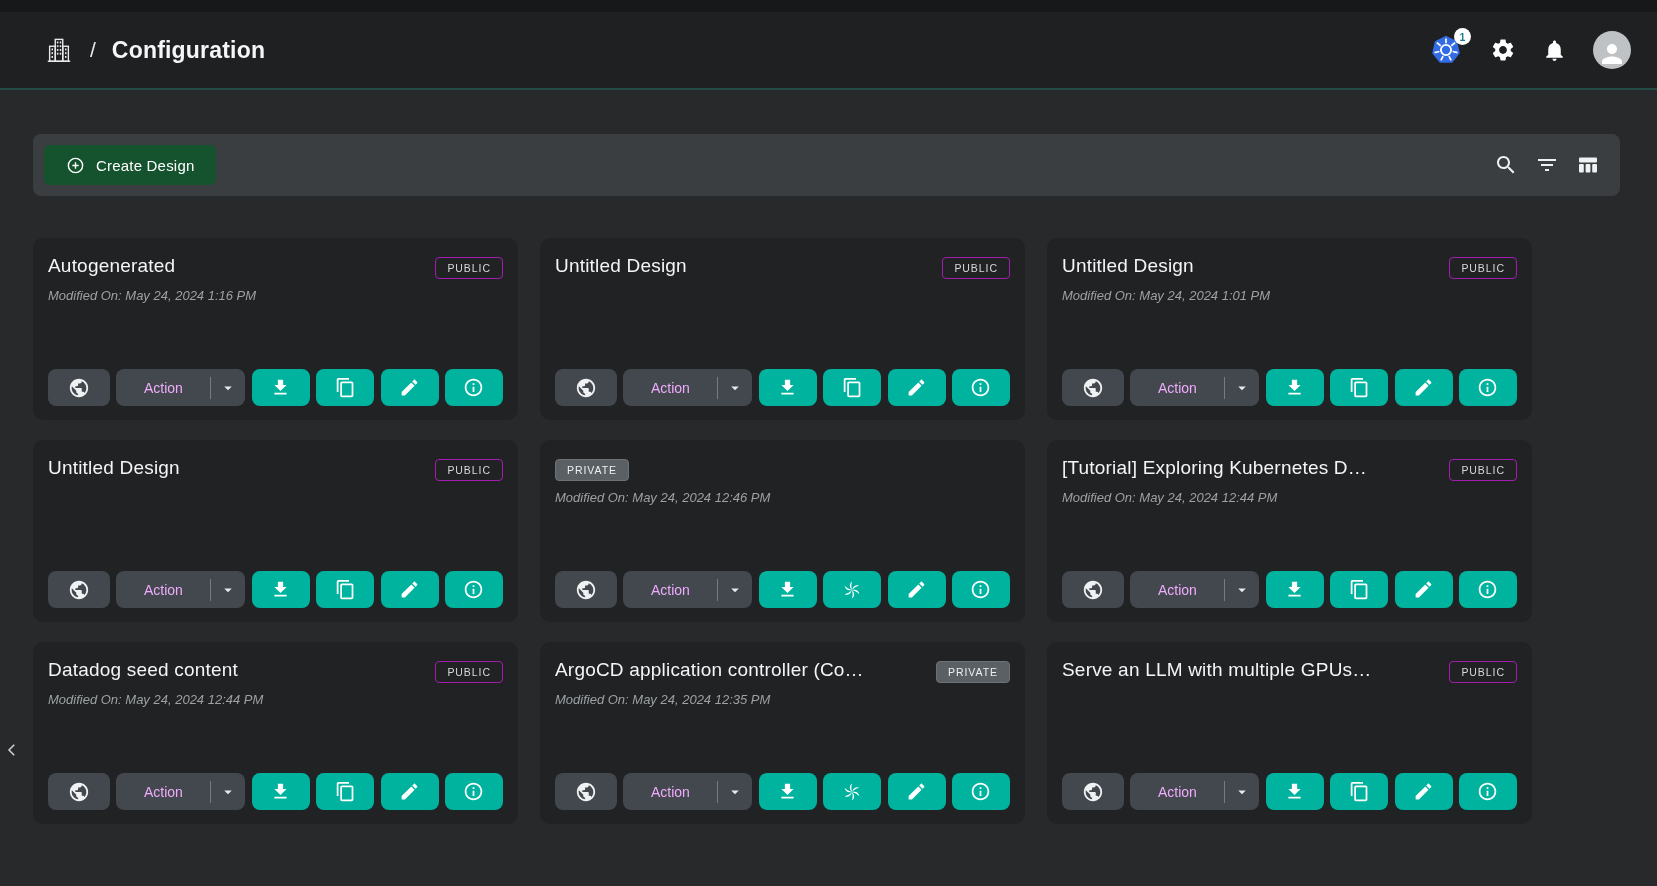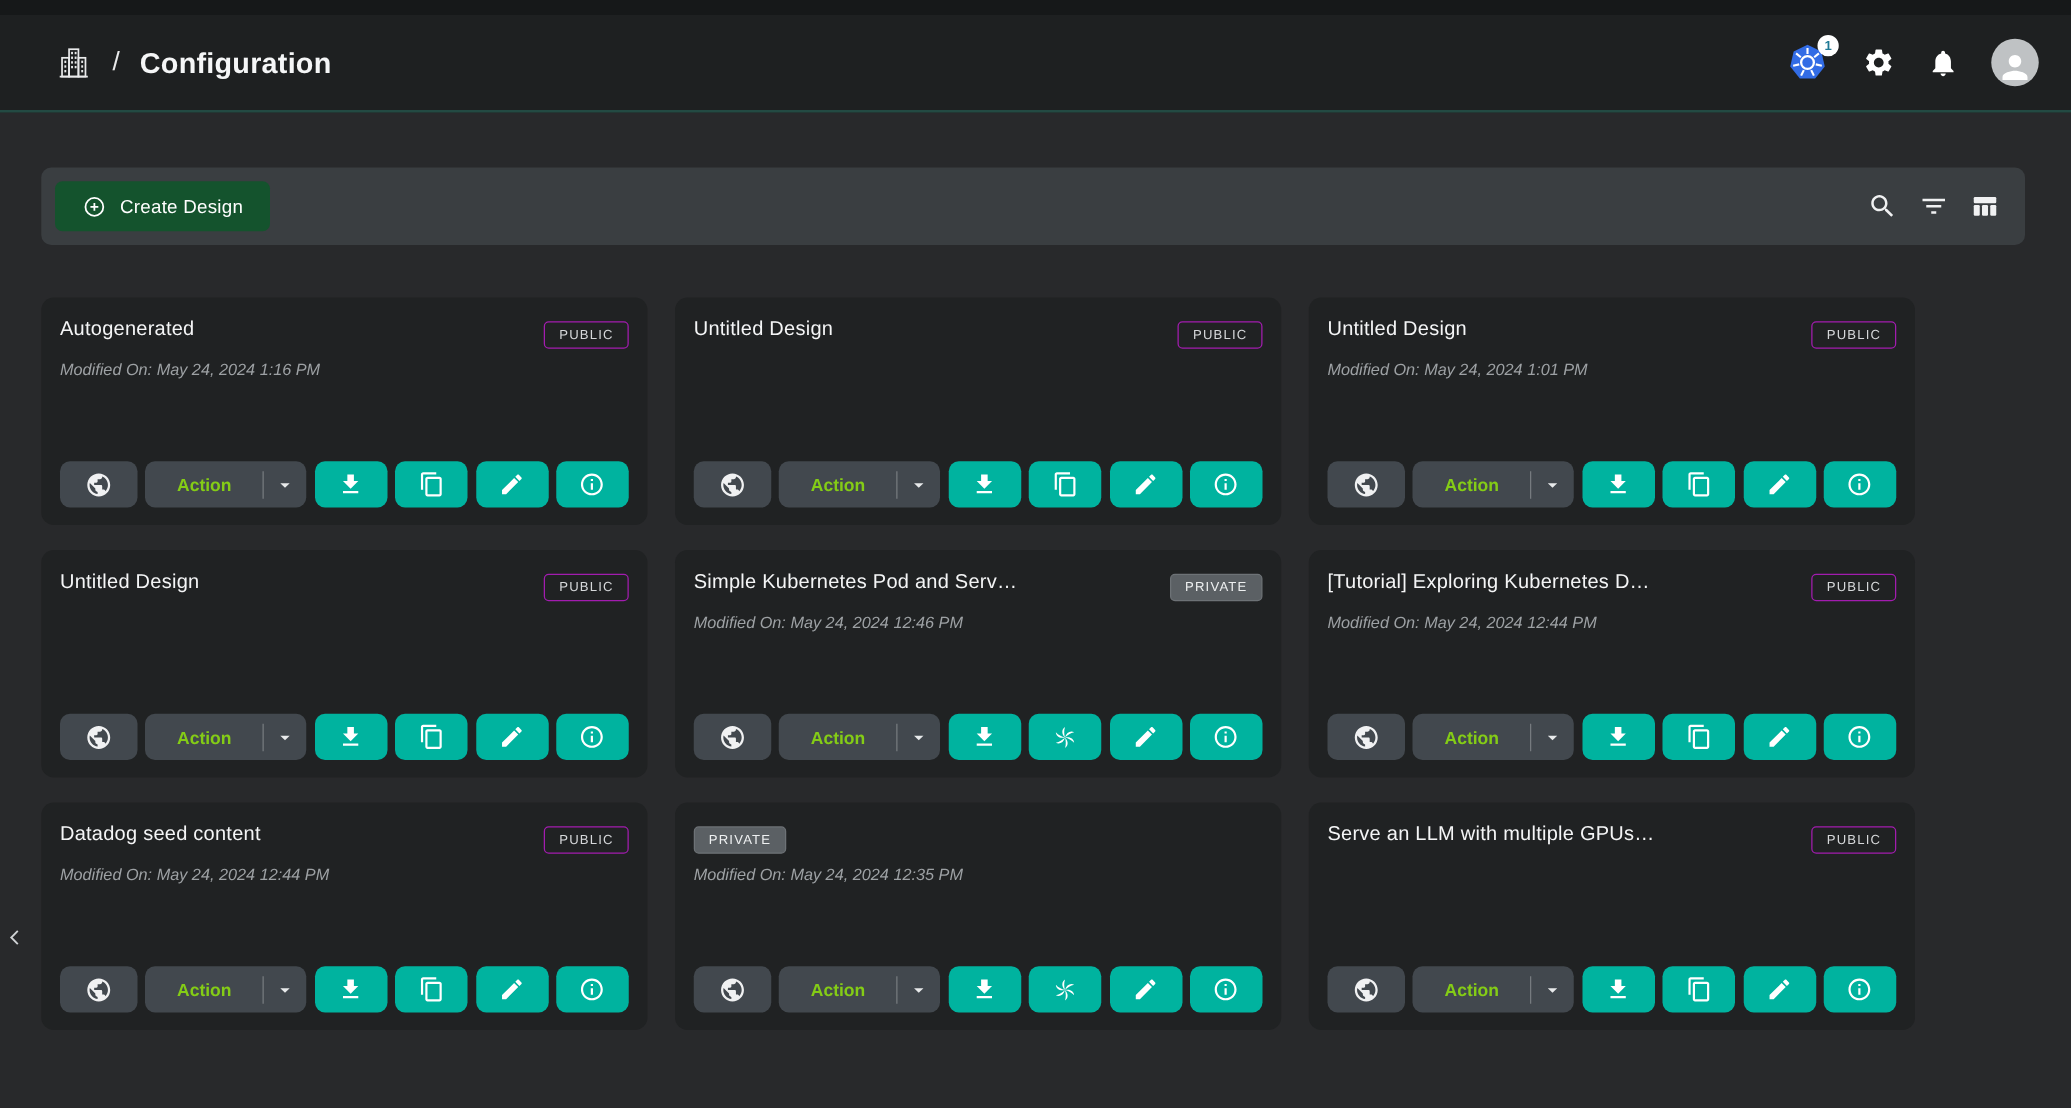--- a/index.html
+++ b/index.html
@@ -37,33 +37,33 @@
     margin-right:20px; cursor:pointer; letter-spacing:0.2px;
   }
   .toolbar-right { margin-left:auto; display:flex; align-items:center; gap:17px; }
   
   .grid { margin:42px 125px 0 33px; display:grid; grid-template-columns:repeat(3,1fr); gap:20px 22px; }
   .card {
     background:#202223; border-radius:10px; height:182px; padding:17px 15px 14px 15px;
     display:flex; flex-direction:column;
   }
   .card-head { display:flex; justify-content:space-between; align-items:flex-start; gap:10px; }
-  .card-title { color:#f4f5f6; font-size:16px; font-weight:500; letter-spacing:0.2px; white-space:nowrap; overflow:hidden; }
+  .card-title { color:#f4f5f6; font-size:19px; font-weight:500; letter-spacing:0.2px; white-space:nowrap; overflow:hidden; }
   .card-badge {
     flex:none; margin-top:2px; font-size:10.5px; letter-spacing:0.09em; font-weight:400;
     padding:4px 11px; border-radius:4px; border:1px solid #a21caf; color:#d6d8da; background:transparent;
   }
   .badge-private { background:#5b6064; border-color:#6d7276; color:#eef0f1; }
   .card-modified { margin-top:9px; font-size:13px; font-style:italic; color:#9da1a4; }
   .card-actions { margin-top:auto; display:flex; justify-content:space-between; align-items:center; }
   .abtn { height:37px; border:none; border-radius:8px; display:flex; align-items:center; justify-content:center; cursor:pointer; padding:0; font-family:inherit; }
   .abtn-dark { background:#42484e; }
   .abtn-teal { background:#00b39f; width:58px; }
   .globe-btn { width:62px; }
-  .action-btn { width:129px; color:#84cc16; font-size:14px;font-weight:bold; }
+  .action-btn { width:129px; color:#f0abfc; font-size:14px; }
   .action-label { flex:1; text-align:center; }
   .action-divider { width:1px; height:22px; background:rgba(255,255,255,0.28); }
   .action-caret { width:34px; display:flex; align-items:center; justify-content:center; }
   
   .edge-chevron { position:absolute; left:1px; top:734px; background:none; border:none; padding:2px; cursor:pointer; }
   svg { display:block; }
 </style>
 </head>
 <body>
 
@@ -339,21 +339,20 @@
       <button class="abtn abtn-teal">
         <svg width="21" height="21" viewBox="0 0 24 24" fill="#ffffff">
           <path d="M11 7h2v2h-2zm0 4h2v6h-2zm1-9C6.48 2 2 6.48 2 12s4.48 10 10 10 10-4.48 10-10S17.52 2 12 2zm0 18c-4.41 0-8-3.59-8-8s3.59-8 8-8 8 3.59 8 8-3.59 8-8 8z"></path>
         </svg>
       </button>
     </div>
   </div>
 
   <div class="card">
     <div class="card-head">
-      <span class="card-title">Simple Kubernetes Pod and Serv…</span>
       <span class="card-badge badge-private">PRIVATE</span>
     </div>
     <span class="card-modified">Modified On: May 24, 2024 12:46 PM</span>
     <div class="card-actions">
       <button class="abtn abtn-dark globe-btn">
         <svg width="22" height="22" viewBox="0 0 24 24" fill="#f0f1f2">
           <path d="M12 2C6.48 2 2 6.48 2 12s4.48 10 10 10 10-4.48 10-10S17.52 2 12 2zm-1 17.93c-3.95-.49-7-3.85-7-7.93 0-.62.08-1.21.21-1.79L9 15v1c0 1.1.9 2 2 2v1.93zm6.9-2.54c-.26-.81-1-1.39-1.9-1.39h-1v-3c0-.55-.45-1-1-1H8v-2h2c.55 0 1-.45 1-1V7h2c1.1 0 2-.9 2-2v-.41c2.93 1.19 5 4.06 5 7.41 0 2.08-.8 3.97-2.1 5.39z"></path>
         </svg>
       </button>
       <button class="abtn abtn-dark action-btn">
@@ -481,20 +480,21 @@
       <button class="abtn abtn-teal">
         <svg width="21" height="21" viewBox="0 0 24 24" fill="#ffffff">
           <path d="M11 7h2v2h-2zm0 4h2v6h-2zm1-9C6.48 2 2 6.48 2 12s4.48 10 10 10 10-4.48 10-10S17.52 2 12 2zm0 18c-4.41 0-8-3.59-8-8s3.59-8 8-8 8 3.59 8 8-3.59 8-8 8z"></path>
         </svg>
       </button>
     </div>
   </div>
 
   <div class="card">
     <div class="card-head">
+      <span class="card-title">ArgoCD application controller (Co…</span>
       <span class="card-badge badge-private">PRIVATE</span>
     </div>
     <span class="card-modified">Modified On: May 24, 2024 12:35 PM</span>
     <div class="card-actions">
       <button class="abtn abtn-dark globe-btn">
         <svg width="22" height="22" viewBox="0 0 24 24" fill="#f0f1f2">
           <path d="M12 2C6.48 2 2 6.48 2 12s4.48 10 10 10 10-4.48 10-10S17.52 2 12 2zm-1 17.93c-3.95-.49-7-3.85-7-7.93 0-.62.08-1.21.21-1.79L9 15v1c0 1.1.9 2 2 2v1.93zm6.9-2.54c-.26-.81-1-1.39-1.9-1.39h-1v-3c0-.55-.45-1-1-1H8v-2h2c.55 0 1-.45 1-1V7h2c1.1 0 2-.9 2-2v-.41c2.93 1.19 5 4.06 5 7.41 0 2.08-.8 3.97-2.1 5.39z"></path>
         </svg>
       </button>
       <button class="abtn abtn-dark action-btn">

